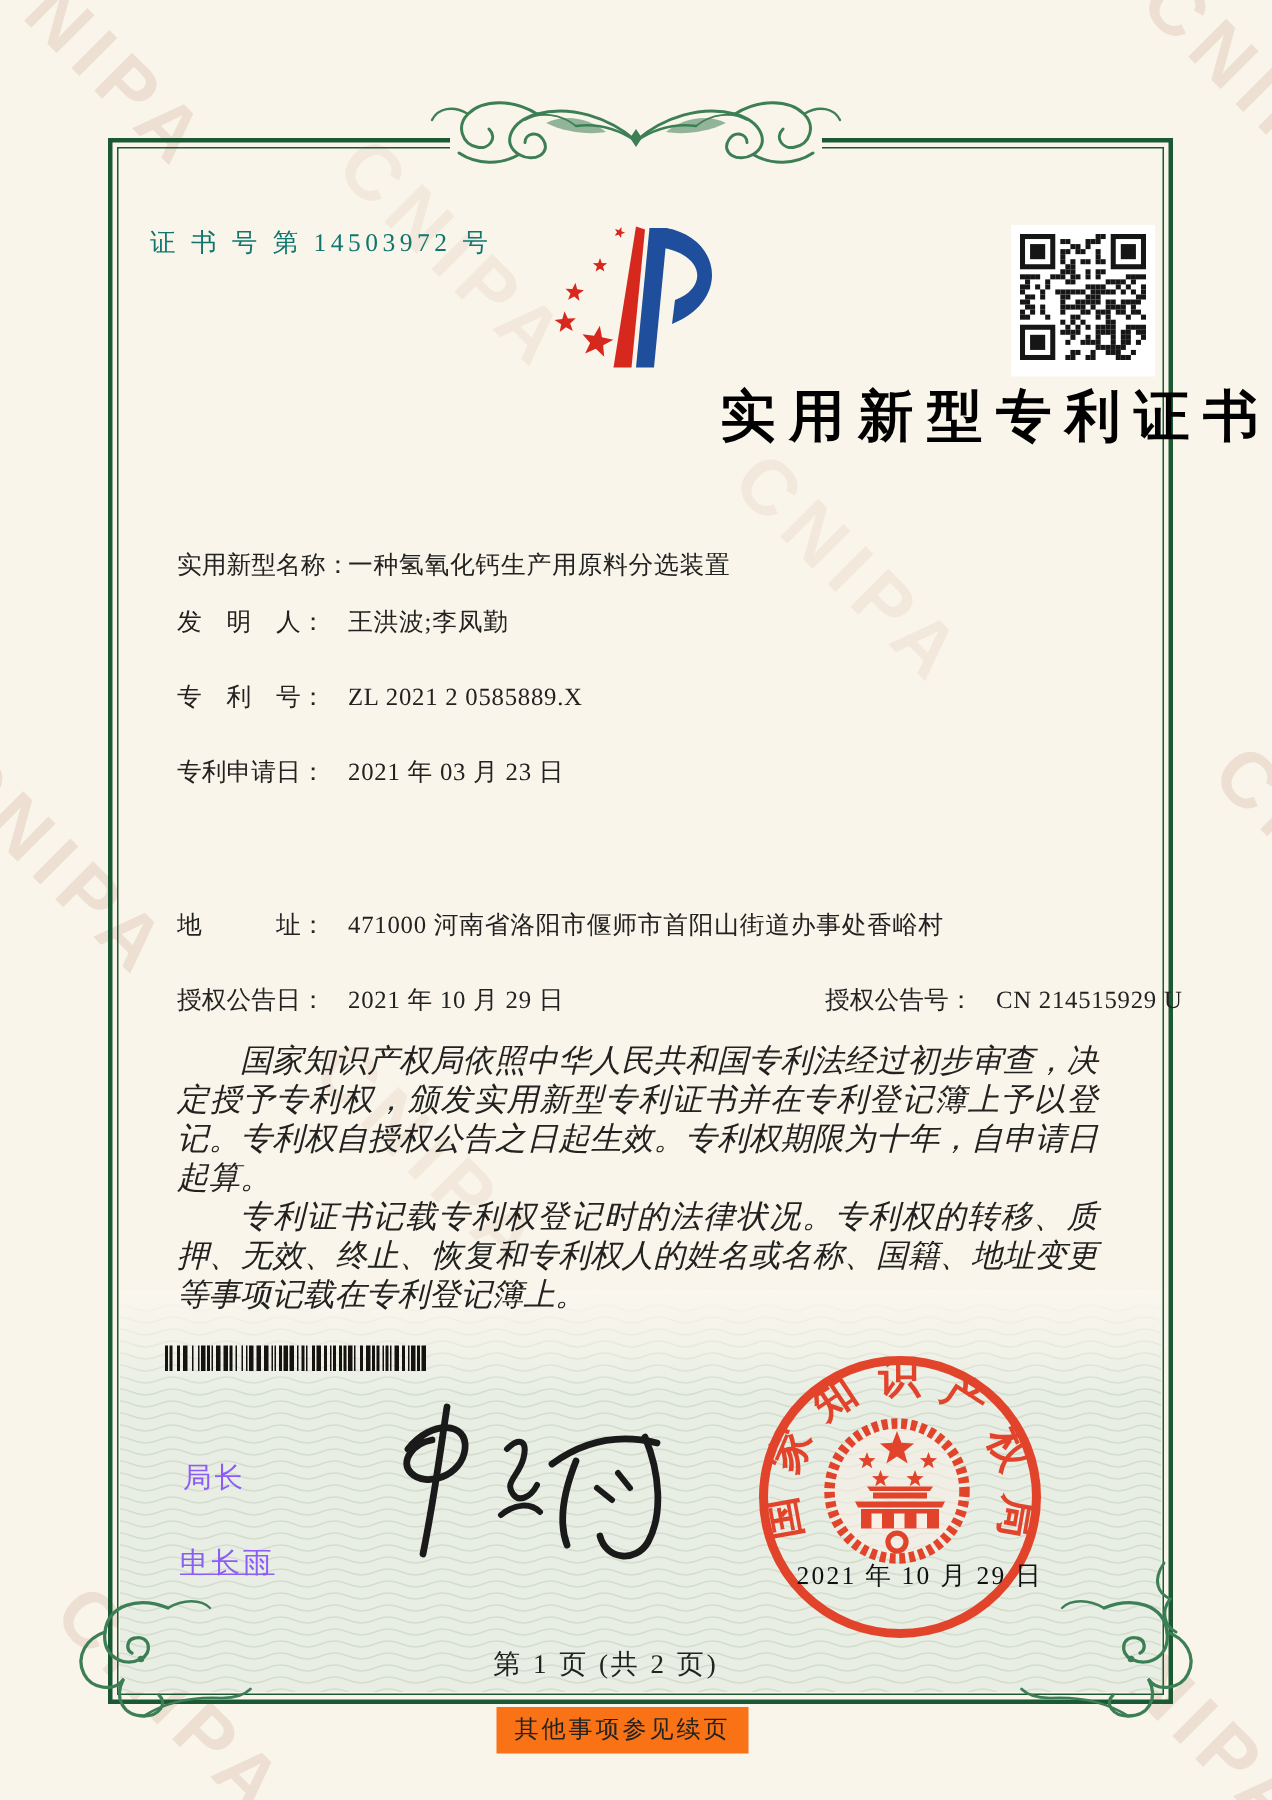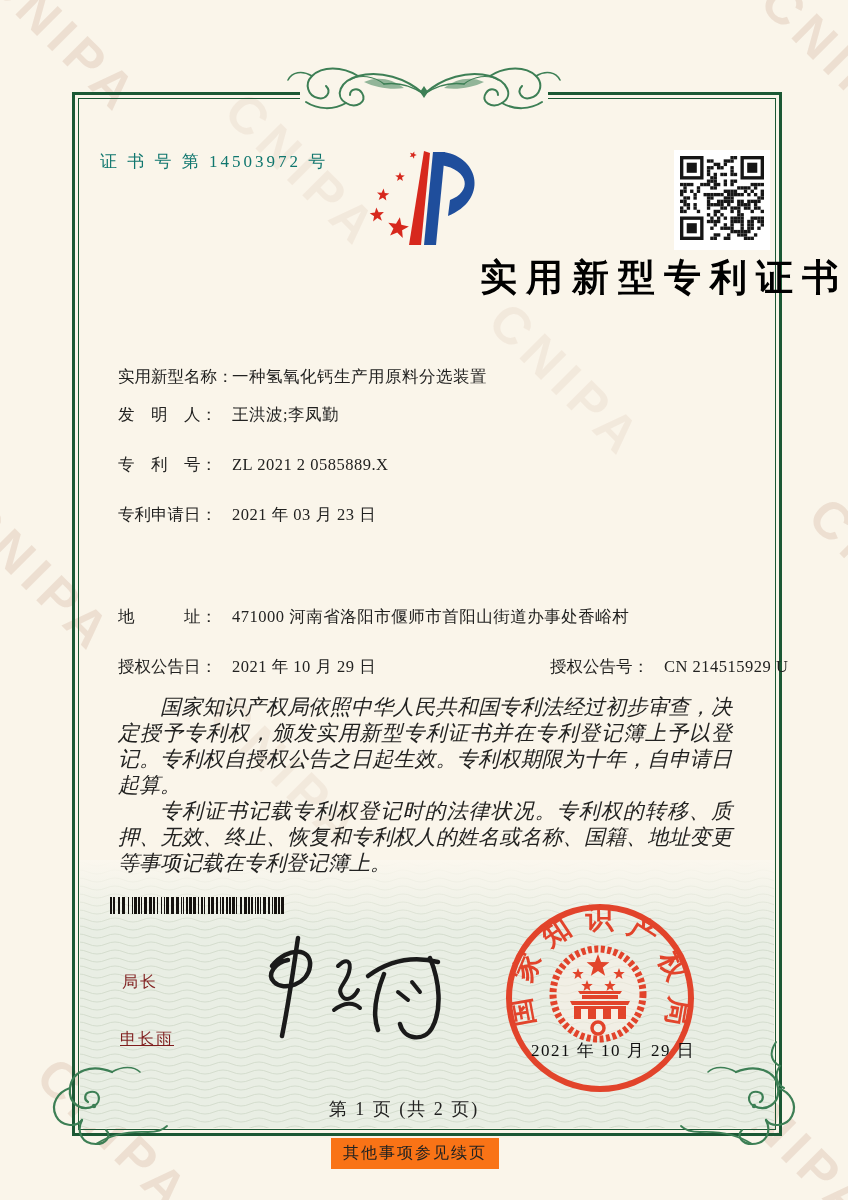--- a/index.html
+++ b/index.html
@@ -31,21 +31,21 @@
          letter-spacing:9px;color:#000000;}
   .row{position:absolute;left:118px;font-size:16.5px;white-space:nowrap;}
   .lbl{display:inline-block;width:114px;white-space:nowrap;}
   .val{letter-spacing:.5px;}
   .grant2{position:absolute;left:432px;top:0;}
   .paras{position:absolute;left:118px;top:694px;width:614px;font-size:21px;line-height:26px;
          text-align:justify;font-style:italic;}
   .paras p{margin:0;text-indent:2em;}
   .barcode{position:absolute;left:110px;top:897px;width:180px;height:17px;}
   .signer{position:absolute;font-family:"Liberation Sans","DejaVu Sans",sans-serif;
-          font-size:16px;color:#7f1d1d;letter-spacing:2px;}
+          font-size:19px;color:#8b5cf6;letter-spacing:2px;}
   .sig{position:absolute;left:252px;top:932px;width:200px;height:112px;}
   .seal{position:absolute;left:494px;top:892px;width:212px;height:212px;z-index:4;opacity:.95;}
   .seal-date{position:absolute;left:531px;top:1039px;font-size:17px;color:#101010;
              letter-spacing:1.5px;z-index:5;white-space:nowrap;}
   .page-num{position:absolute;left:0;right:40px;top:1097px;text-align:center;font-size:18px;
             letter-spacing:2px;}
   .note-box{position:absolute;left:331px;top:1138px;background:#f97316;padding:5px 12px;
             font-size:16px;letter-spacing:2px;z-index:3;}
   .ornament-top{position:absolute;left:284px;top:58px;width:280px;height:64px;z-index:3;}
   .corner{position:absolute;z-index:3;}

